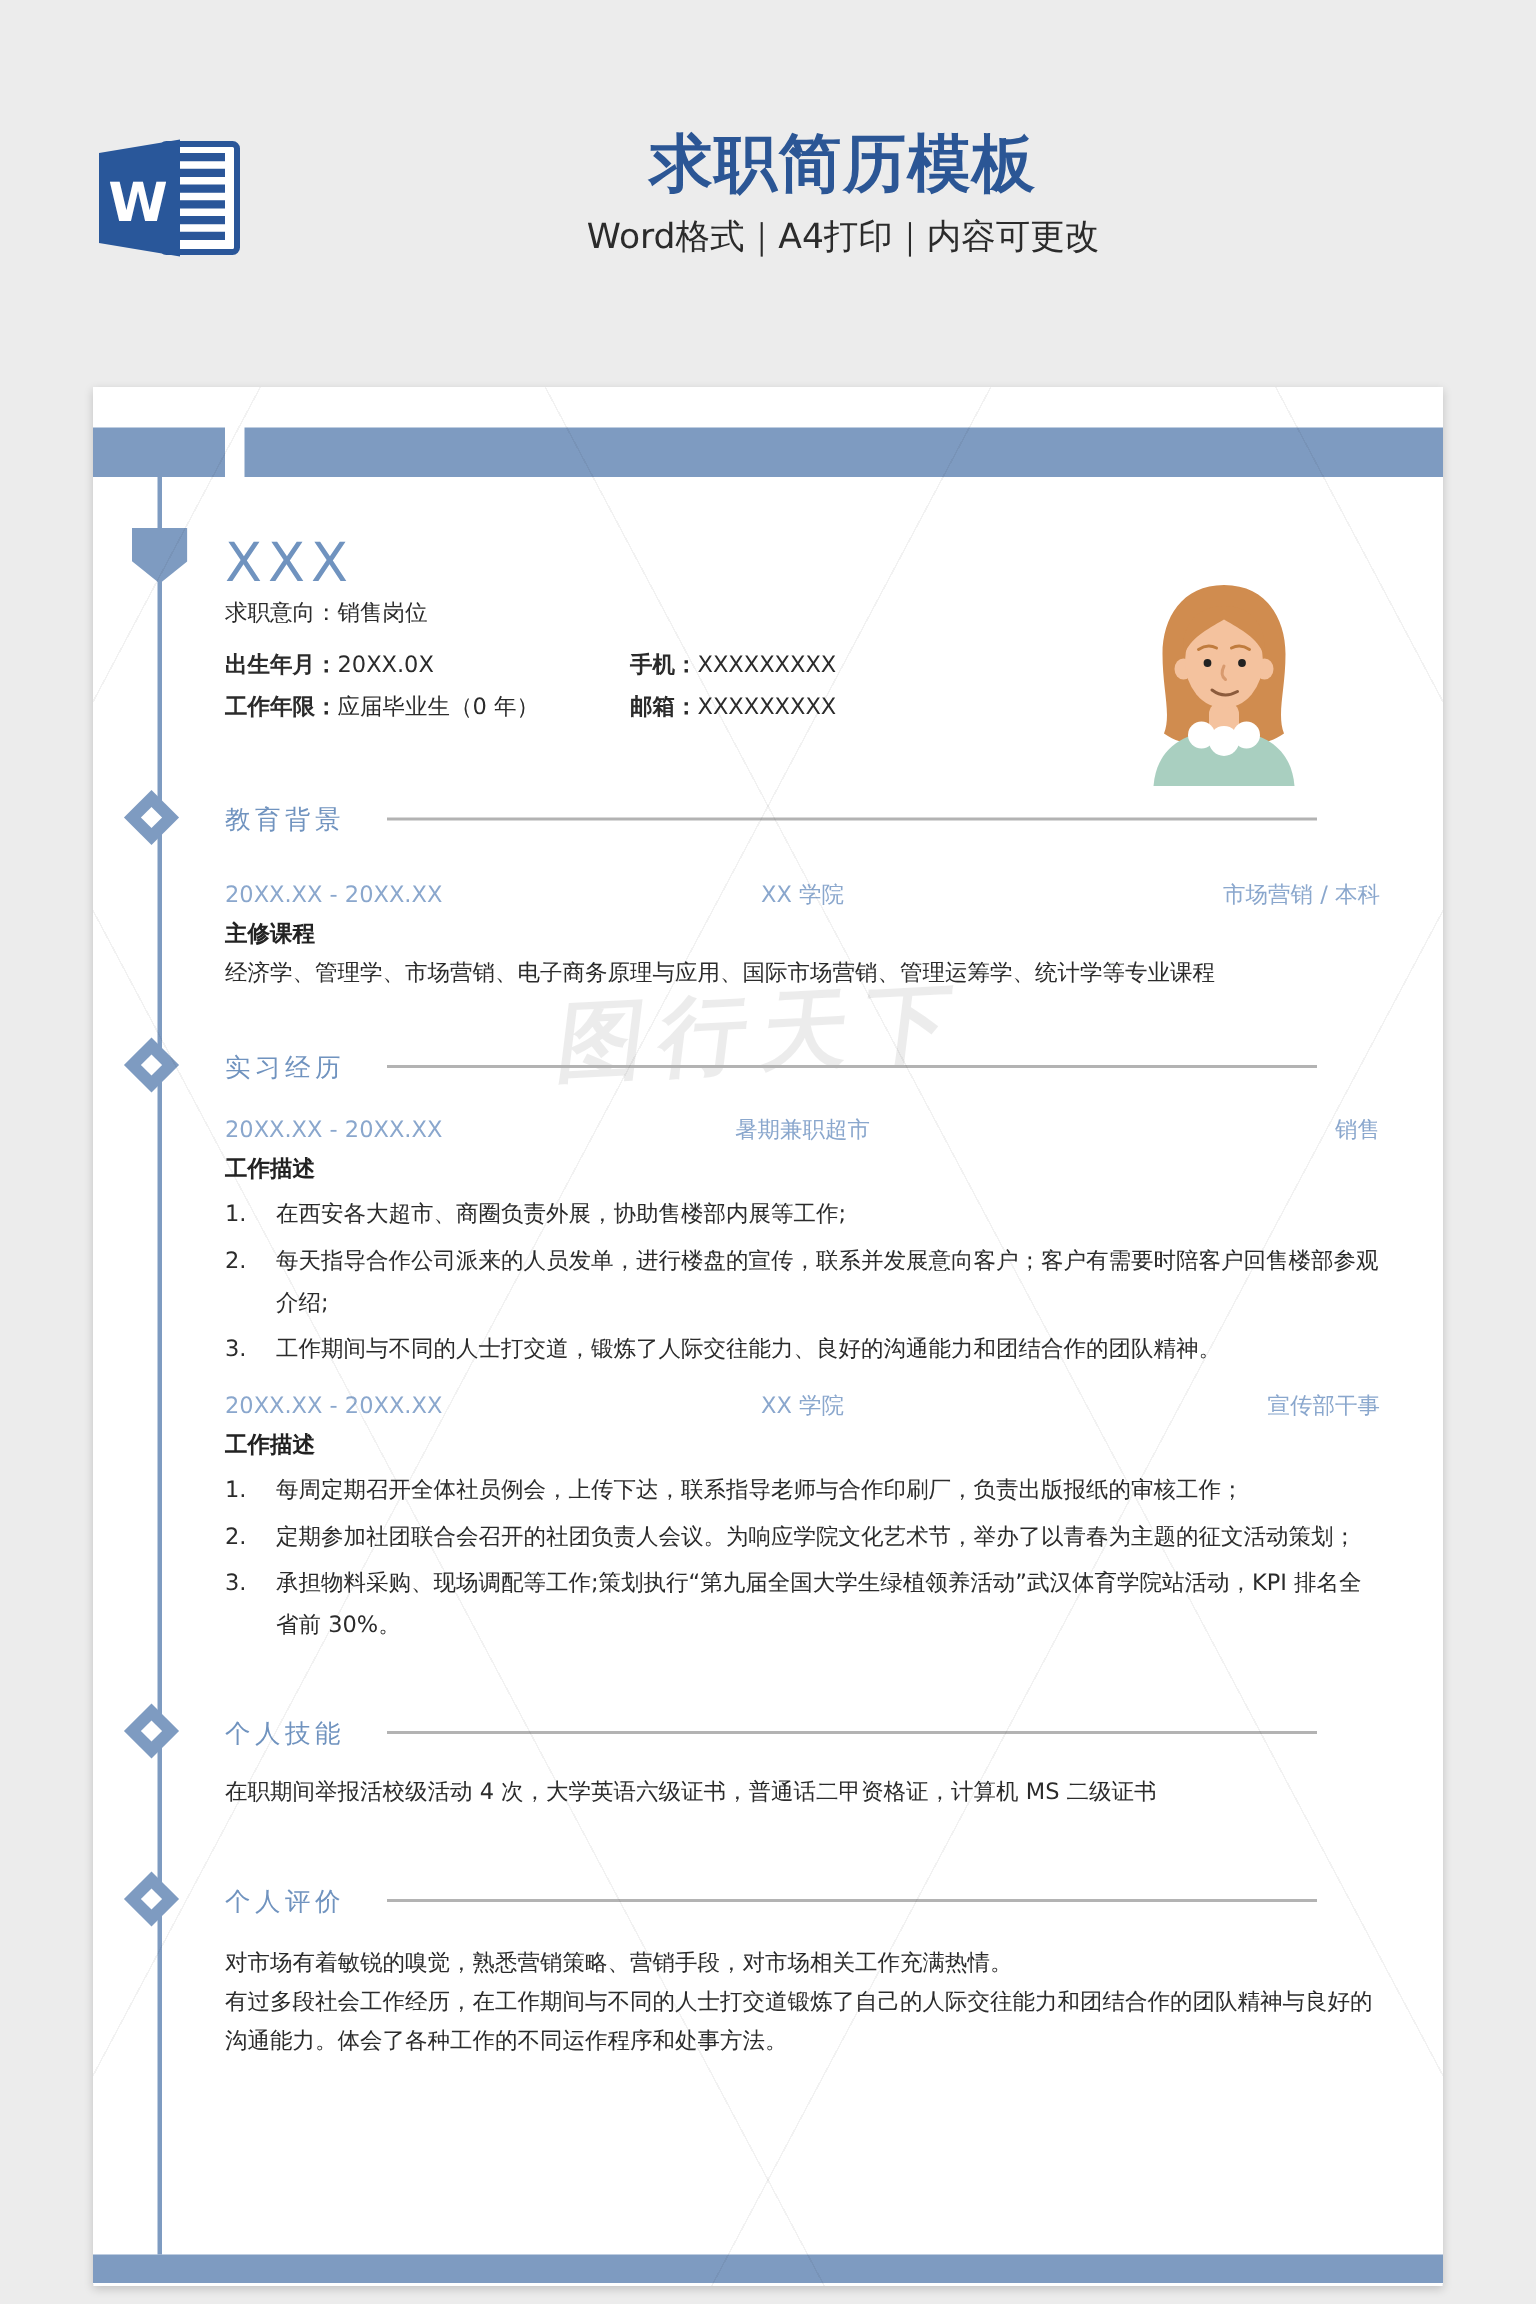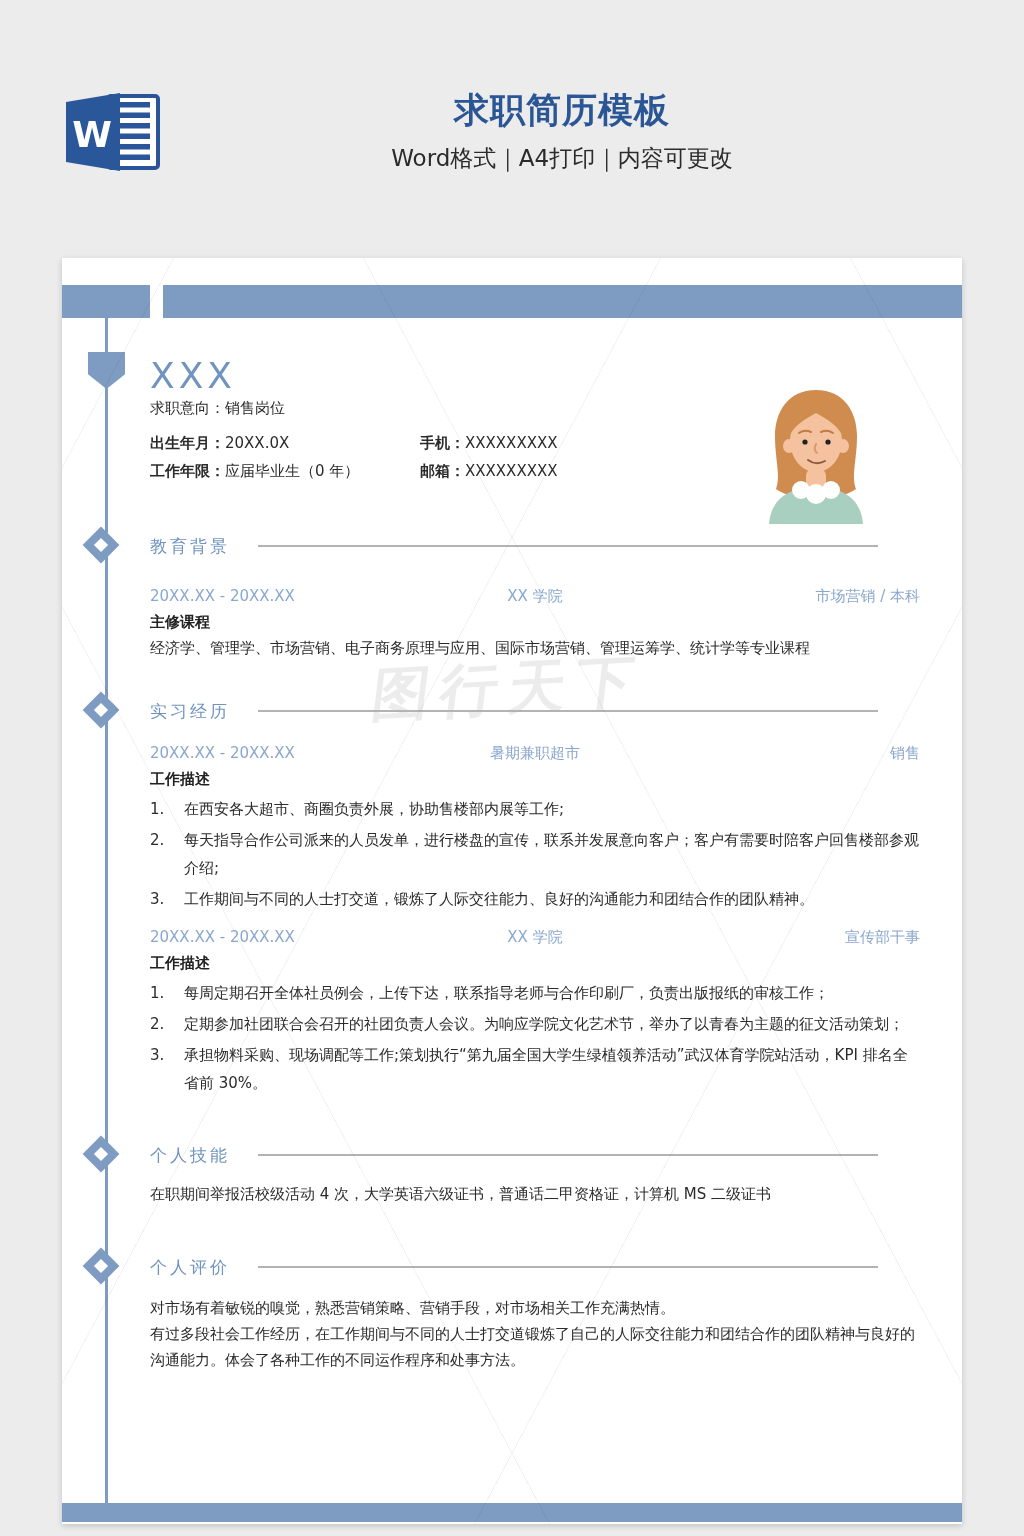--- a/index.html
+++ b/index.html
@@ -2,21 +2,21 @@
 <html style="--accent: #7e9bc1; --accent-deep: #2b5695; --accent-text: #7093bf; --accent-light: #8aa7cd; --rule: #b3b3b3; --canvas-bg: #ececec; --hair: #d08c4f; --skin: #f4c29e; --shirt: #a9cfc0;"><head>
 <meta charset="utf-8">
 <style>
   html,body{margin:0;padding:0;width:1024px;height:1536px;background:var(--canvas-bg,#ececec);
     font-family:"DejaVu Sans","Liberation Sans",sans-serif;-webkit-font-smoothing:antialiased;}
   .canvas{position:relative;width:1024px;height:1536px;overflow:hidden;}
 
   
   .word-icon{position:absolute;left:62px;top:92px;width:100px;height:80px;}
   .promo-text{position:absolute;left:0;top:90px;width:100%;padding-left:100px;box-sizing:border-box;text-align:center;}
-  .promo-title{margin:0;font-size:35px;line-height:40px;font-weight:bold;color:var(--accent-deep,#2b5695);letter-spacing:1px;}
+  .promo-title{margin:0;font-size:42px;line-height:40px;font-weight:bold;color:var(--accent-deep,#2b5695);letter-spacing:1px;font-family:Liberation Serif, serif;}
   .promo-subtitle{margin:14px 0 0 0;font-size:23px;line-height:28px;color:#2b2b2b;text-align:center;}
 
   
   .page{position:absolute;left:62px;top:258px;width:900px;height:1266px;background:#fff;
     box-shadow:0 2px 6px rgba(0,0,0,.18);}
   .page::after{content:"";position:absolute;inset:0;pointer-events:none;
     background-image:repeating-linear-gradient(62deg,rgba(0,0,0,.05) 0 1px,transparent 1px 430px),
                      repeating-linear-gradient(-62deg,rgba(0,0,0,.05) 0 1px,transparent 1px 430px);}
   .bar{position:absolute;top:27px;height:33px;background:var(--accent,#7e9bc1);}
   .bar-left{left:0;width:88px;}

